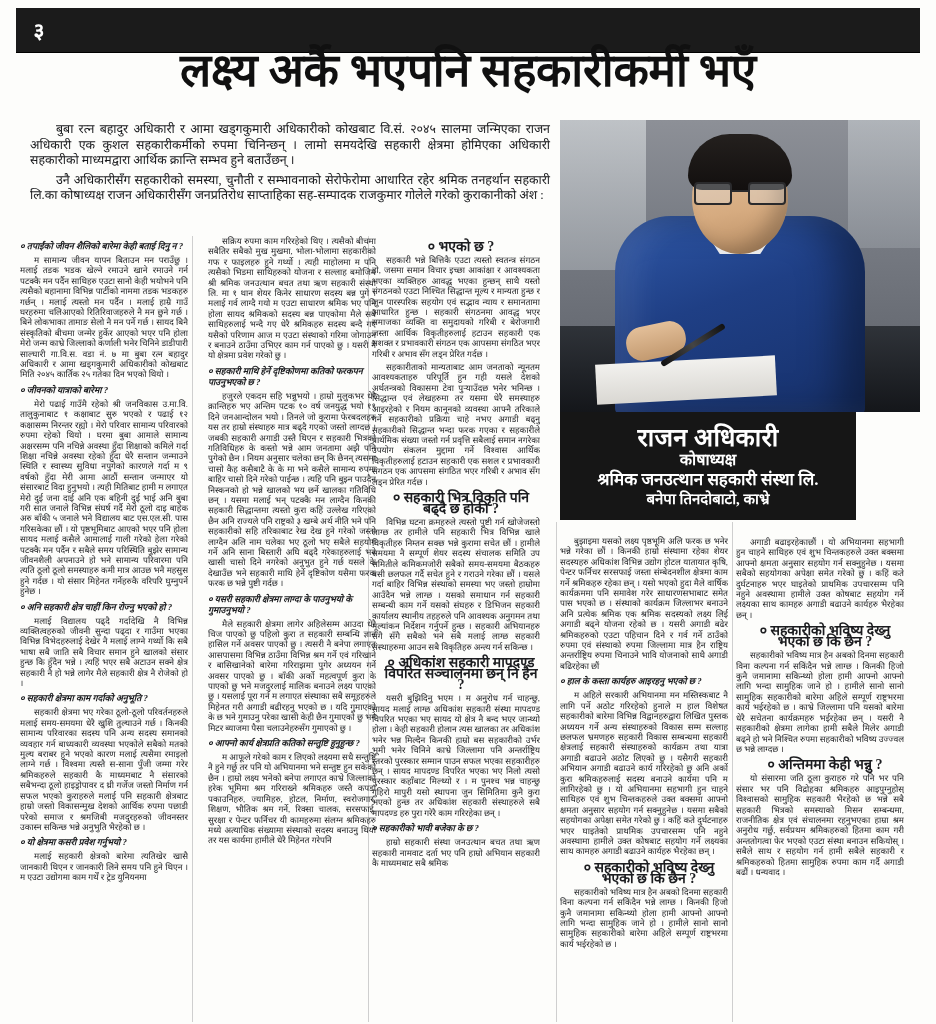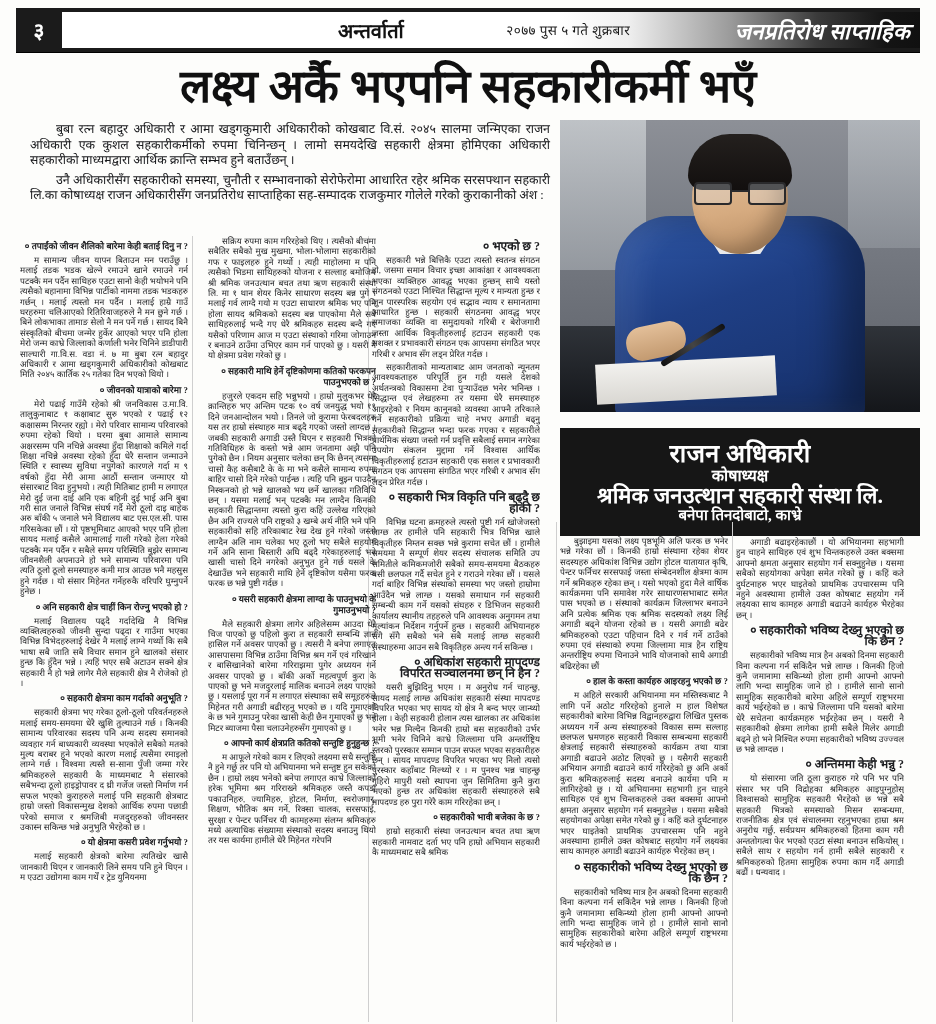--- a/index.html
+++ b/index.html
@@ -45,21 +45,21 @@
   }
   .mast-title{
     position:absolute;right:10px;
     font-size:22px;font-weight:bold;color:#ffffff;
     white-space:nowrap;font-style:italic;
     letter-spacing:.2px;
   }
 
   
   .headline{
-    position:absolute;left:16px;top:54px;width:904px;height:60px;
+    position:absolute;left:16px;top:38px;width:904px;height:60px;
     display:flex;align-items:center;justify-content:center;
     font-size:46px;font-weight:bold;color:#101010;
     white-space:nowrap;letter-spacing:-.3px;
     font-family:"Liberation Serif",serif;
   }
 
   
   .intro{
     position:absolute;left:20px;top:122px;width:530px;
     font-size:12.4px;line-height:15.6px;text-align:justify;
@@ -131,79 +131,74 @@
     background:linear-gradient(90deg,#111,#444,#111);
     transform:rotate(-32deg);border-radius:3px;
   }
   .ph-paper{
     position:absolute;left:36px;bottom:12px;width:180px;height:40px;
     background:linear-gradient(180deg,#f2f1ee,#d9d7d2);transform:rotate(-3deg);
   }
 
   
   .caption{
-    position:absolute;left:560px;top:412px;width:360px;height:108px;
+    position:absolute;left:560px;top:412px;width:296px;height:108px;
     background:#161616;color:#ffffff;
     display:flex;flex-direction:column;align-items:center;justify-content:center;
-    text-align:center;padding:2px 6px;box-sizing:border-box;margin-top:16px;
+    text-align:center;padding:2px 6px;box-sizing:border-box;
   }
   .cap-name{font-size:25px;font-weight:bold;line-height:27px;letter-spacing:.3px;}
   .cap-role{font-size:16px;font-weight:bold;line-height:18px;}
-  .cap-org{font-size:22px;font-weight:bold;line-height:21px;}
+  .cap-org{font-size:17px;font-weight:bold;line-height:21px;}
   .cap-addr{font-size:15px;font-weight:bold;line-height:19px;}
 
   
   .cols{
     position:absolute;left:20px;top:236px;width:900px;height:786px;
   }
   .col{
     position:absolute;top:0;width:168px;height:786px;
     font-size:8.6px;line-height:10.4px;text-align:justify;
     color:#1b1c1f;overflow:hidden;
     -webkit-hyphens:auto;hyphens:auto;
   }
   .col.c1{left:0;}
   .col.c2{left:188px;}
   .col.c3{left:352px;}
   .col.c4{left:540px;top:300px;height:500px;}
   .col.c5{left:716px;top:301px;height:500px;}
   .col p{margin:0 0 3px 0;text-indent:14px;}
   .col p.q{
-    text-indent:0;font-weight:bold;font-size:12px;line-height:11px;
-    text-align:right;margin:5px 0 3px 0;padding-left:10px;
+    text-indent:0;font-weight:bold;font-size:14px;line-height:11px;
+    text-align:center;margin:5px 0 3px 0;padding-left:10px;
   }
   .col p.q::before{content:"०  ";font-weight:bold;}
   .col p.qc{
     text-indent:0;font-weight:bold;font-size:8.9px;line-height:11px;
-    text-align:right;margin:5px 0 3px 0;
+    text-align:left;margin:5px 0 3px 0;font-style:italic;
   }
   .col p.qc::before{content:"०  ";font-weight:bold;}
 
   
   .vrule{position:absolute;top:0;width:1px;height:786px;background:#cfcfcf;}
 </style>
 </head>
 <body>
 
 <div class="page">
 
   <div class="masthead">
     <div class="mast-pageno">३</div>
-    <div class="mast-white">
-      <span class="mast-section">अन्तर्वार्ता</span>
-      <span class="mast-date">२०७७ पुस ५ गते शुक्रबार</span>
-      <span class="mast-title">जनप्रतिरोध साप्ताहिक</span>
-    </div>
   </div>
 
   <div class="headline">लक्ष्य अर्कै भएपनि सहकारीकर्मी भएँ</div>
 
   <div class="intro">
     <p>बुबा रत्न बहादुर अधिकारी र आमा खड्गकुमारी अधिकारीको कोखबाट वि.सं. २०४५ सालमा जन्मिएका राजन अधिकारी एक कुशल सहकारीकर्मीको रुपमा चिनिन्छन् । लामो समयदेखि सहकारी क्षेत्रमा होमिएका अधिकारी सहकारीको माध्यमद्वारा आर्थिक क्रान्ति सम्भव हुने बताउँछन् ।</p>
-    <p>उनै अधिकारीसँग सहकारीको समस्या, चुनौती र सम्भावनाको सेरोफेरोमा आधारित रहेर श्रमिक सरसफ्थान सहकारी लि.का कोषाध्यक्ष राजन अधिकारीसँग जनप्रतिरोध साप्ताहिका सह-सम्पादक राजकुमार गोलेले गरेको कुराकानीको अंश :</p>
+    <p>उनै अधिकारीसँग सहकारीको समस्या, चुनौती र सम्भावनाको सेरोफेरोमा आधारित रहेर श्रमिक तनहर्थान सहकारी लि.का कोषाध्यक्ष राजन अधिकारीसँग जनप्रतिरोध साप्ताहिका सह-सम्पादक राजकुमार गोलेले गरेको कुराकानीको अंश :</p>
   </div>
 
   <div class="photo-wrap">
     <div class="photo">
       <div class="ph-wall"></div>
       <div class="ph-winL"></div>
       <div class="ph-winR"></div>
       <div class="ph-deskdark"></div>
       <div class="ph-body"></div>
       <div class="ph-collar"></div>

